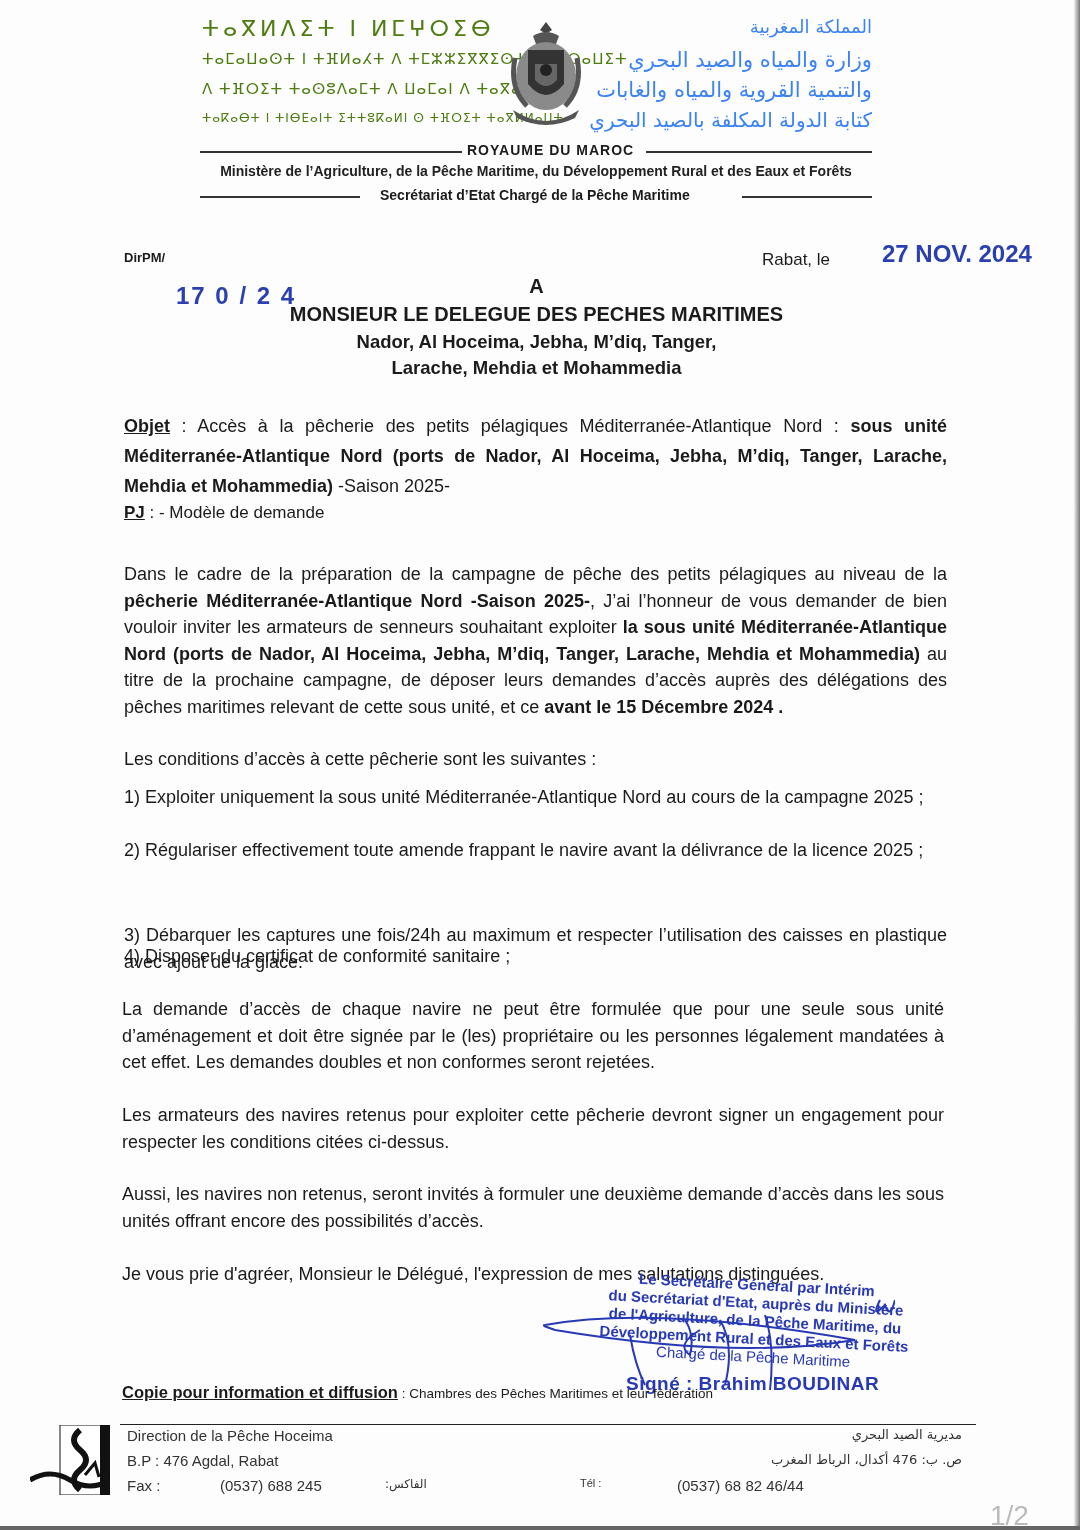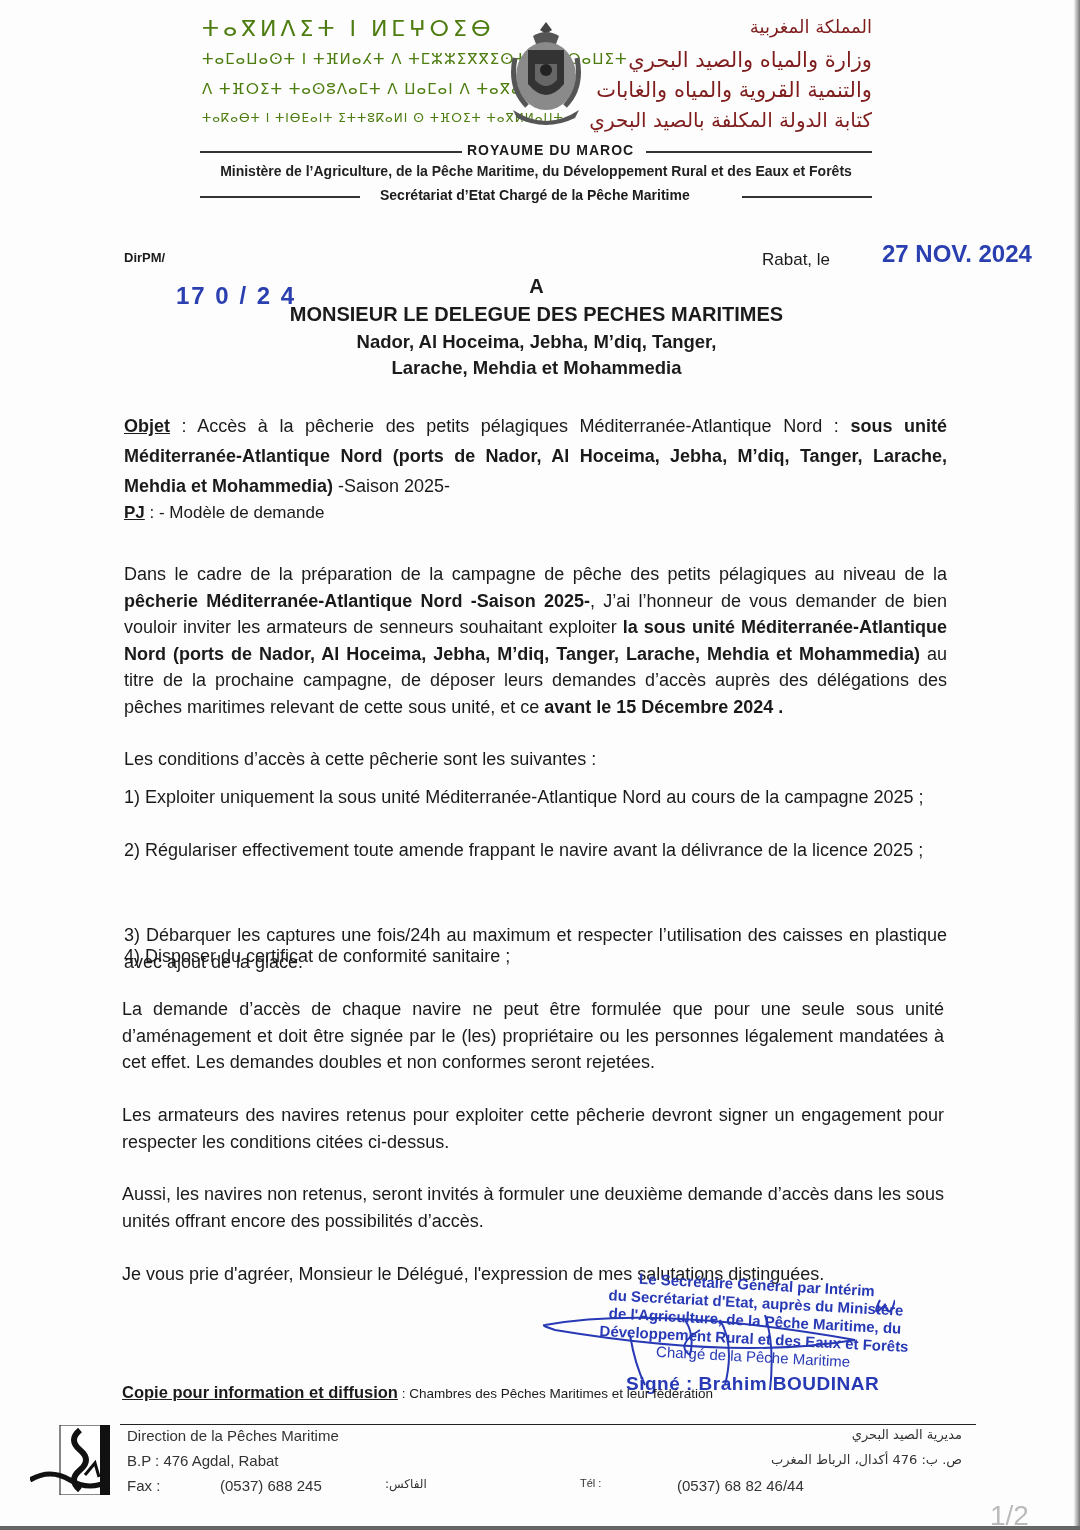--- a/index.html
+++ b/index.html
@@ -1,21 +1,21 @@
 <!DOCTYPE html>
 <html><head>
 <meta charset="utf-8">
 <style>
   html,body{margin:0;padding:0;}
   body{width:1080px;height:1530px;background:#fdfdfd;position:relative;overflow:hidden;
        font-family:"Liberation Sans","DejaVu Sans",sans-serif;color:#1b1b1b;}
   .abs{position:absolute;}
   .tif{font-family:"DejaVu Sans",sans-serif;font-size:15px;letter-spacing:1px;color:#4d7c0f;white-space:nowrap;}
   .tif.big{font-size:22px;letter-spacing:4px;}
-  .ar{font-family:"DejaVu Sans",sans-serif;direction:rtl;text-align:right;color:#7f1d1d;white-space:nowrap;}
+  .ar{font-family:"DejaVu Sans",sans-serif;direction:rtl;text-align:right;color:#3b82f6;white-space:nowrap;}
   .emblem{left:505px;top:18px;width:82px;height:110px;}
   .hr-line{position:absolute;height:2px;background:#333;}
   .ministry{left:200px;top:163px;width:672px;text-align:center;font-size:14px;font-weight:bold;color:#222;}
   .royaume{left:467px;top:142px;font-size:14px;font-weight:bold;letter-spacing:1px;}
   .secretariat{left:380px;top:187px;font-size:14px;font-weight:bold;}
   .stamp-blue{color:#2a3fb0;font-family:"Liberation Sans Narrow","Liberation Sans",sans-serif;}
   .body-text{font-size:18px;line-height:26.5px;color:#1a1a1a;}
   .justify{text-align:justify;}
   b{font-weight:bold;}
   u{text-decoration:underline;}
@@ -108,21 +108,21 @@
 </div>
 
 <div class="abs" style="left:120px;top:1424px;width:856px;height:1px;background:#222;"></div>
 <svg class="abs" style="left:30px;top:1425px;" width="80" height="70">
   <rect x="30" y="0" width="50" height="70" fill="#fff" stroke="#111"></rect>
   <rect x="70" y="0" width="10" height="70" fill="#111"></rect>
   <path d="M50 5 q-12 10 0 20 q12 10 0 20 q-12 10 0 20" stroke="#111" stroke-width="6" fill="none"></path>
   <path d="M0 55 q20 -12 40 0 q20 12 40 0" stroke="#111" stroke-width="5" fill="none"></path>
   <path d="M55 50 l10 -12 l4 14" stroke="#111" stroke-width="3" fill="none"></path>
 </svg>
-<div class="abs footer" style="left:127px;top:1427px;">Direction de la Pêches Maritime</div>
+<div class="abs footer" style="left:127px;top:1427px;">Direction de la Pêche Hoceima</div>
 <div class="abs footer" style="left:127px;top:1452px;">B.P : 476 Agdal, Rabat</div>
 <div class="abs footer" style="left:127px;top:1477px;">Fax :</div>
 <div class="abs footer" style="left:220px;top:1477px;">(0537) 688 245</div>
 <div class="abs footer ar" style="left:385px;top:1477px;font-size:12px;">الفاكس:</div>
 <div class="abs footer" style="left:580px;top:1477px;font-size:11px;">Tél :</div>
 <div class="abs footer" style="left:677px;top:1477px;">(0537) 68 82 46/44</div>
 <div class="abs footer ar" style="right:118px;top:1427px;font-size:13px;">مديرية الصيد البحري</div>
 <div class="abs footer ar" style="right:118px;top:1452px;font-size:13px;">ص. ب: 476 أكدال، الرباط المغرب</div>
 <div class="abs footer ar" style="right:118px;top:1559px;font-size:13px;font-family:Liberation Serif, serif;">الهاتف:</div>
 <div class="abs pageno" style="left:990px;top:1500px;">1/2</div>

